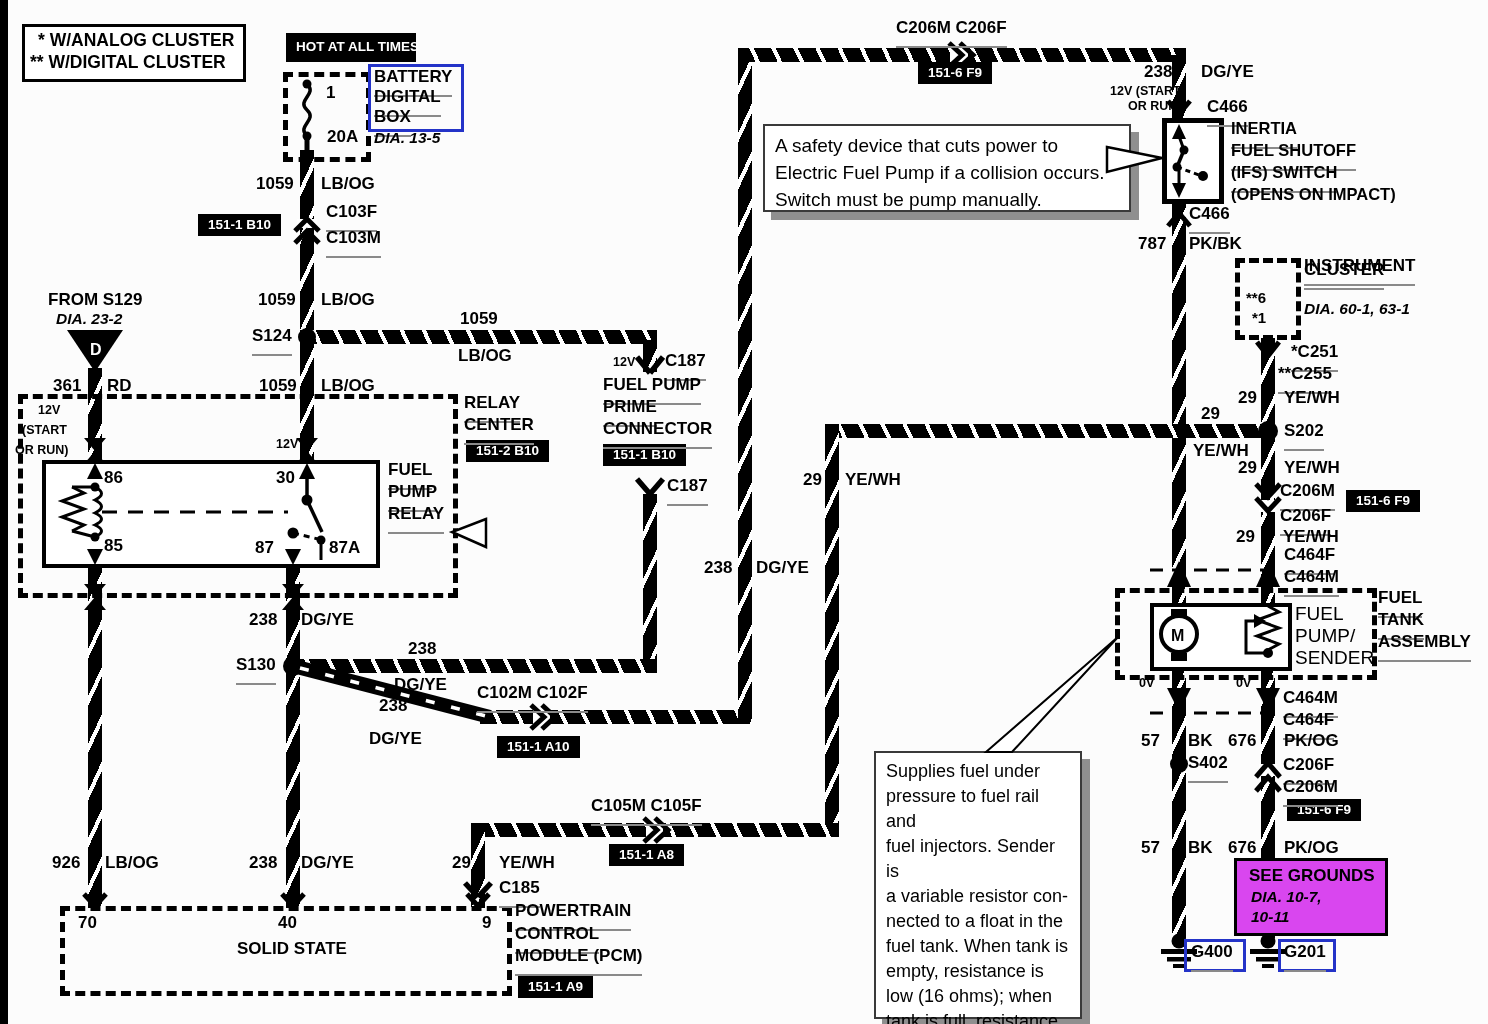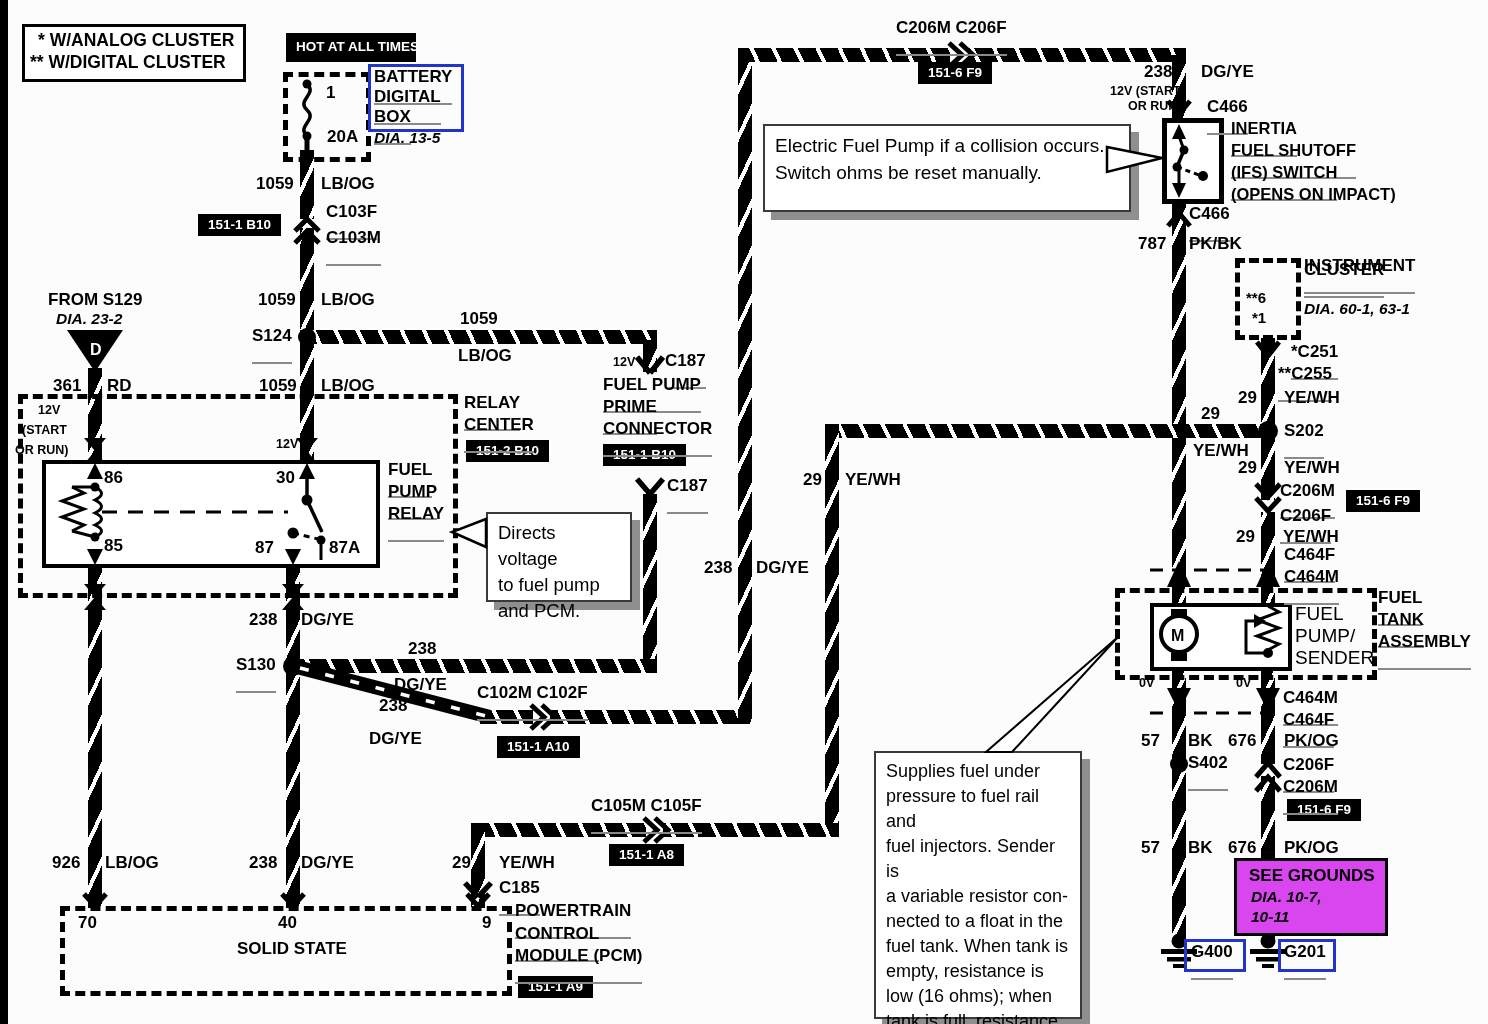--- a/index.html
+++ b/index.html
@@ -3,21 +3,21 @@
 <meta charset="utf-8">
 <style>
   html,body{margin:0;padding:0;background:#e8e8e8;}
   #stage{position:relative;width:1488px;height:1024px;background:#fcfcfc;overflow:hidden;
          font-family:"Liberation Sans",sans-serif;color:#000;}
   .lb{position:absolute;font:bold 17px/1.08 "Liberation Sans",sans-serif;white-space:nowrap;}
   .md{font-size:15px;}
   .sm{font-size:12.5px;}
   .nb{font-weight:normal;font-size:19px;}
   .it{font-style:italic;font-weight:bold;font-size:15.5px;}
-  .u{border-bottom:2.5px solid #8a8a8a;padding-bottom:17px;}
+  .u{border-bottom:2.5px solid #8a8a8a;padding-bottom:9px;}
   .tag{position:absolute;background:#000;color:#fff;font:bold 13.5px/1 "Liberation Sans",sans-serif;
        padding:3.5px 10px 4.5px;white-space:nowrap;}
   .wv{position:absolute;width:14px;background:repeating-linear-gradient(115deg,#000 0 16px,#fff 16px 20px);}
   .wh{position:absolute;height:14px;background:repeating-linear-gradient(65deg,#000 0 16px,#fff 16px 20px);}
   .dbox{position:absolute;border:5px dashed #000;}
   .sbox{position:absolute;border:4px solid #000;}
   .callout{position:absolute;background:#fff;border:2.5px solid #3a3a3a;box-shadow:8px 8px 0 #8f8f8f;
            font:18.5px/26px "Liberation Sans",sans-serif;padding:6px 10px;}
   .blue{position:absolute;border:3px solid #2433c8;background:transparent;}
   .blackedge{position:absolute;left:0;top:0;width:8px;height:1024px;background:#000;}
@@ -72,27 +72,23 @@
   <div style="position:absolute;left:1162px;top:118px;width:52px;height:76px;border:5px solid #000;background:#fff"></div>
   <div class="dbox" style="left:1115px;top:588px;width:252px;height:82px"></div>
   <div style="position:absolute;left:1150px;top:603px;width:134px;height:60px;border:4px solid #000;background:#fff"></div>
   <div style="position:absolute;left:1234px;top:858px;width:148px;height:72px;border:3.5px solid #000;background:#d946ef">
     <div class="lb" style="left:12px;top:6px">SEE GROUNDS</div>
     <div class="lb it" style="left:14px;top:28px">DIA. 10-7,</div>
     <div class="lb it" style="left:14px;top:48px">10-11</div>
   </div>
 
   <div class="callout" style="left:763px;top:124px;width:344px;height:72px;line-height:27px;font-size:19px">
+    <div>A safety device that cuts power to</div>
     <div>Electric Fuel Pump if a collision occurs.</div>
-    <div>Switch ohms be reset manually.</div>
-  </div>
-  <div class="callout" style="left:486px;top:512px;width:122px;height:74px;line-height:26px">
-    <div>Directs voltage</div>
-    <div>to fuel pump</div>
-    <div>and PCM.</div>
+    <div>Switch must be pump manually.</div>
   </div>
   <div class="callout" style="left:874px;top:751px;width:184px;height:252px;line-height:25px;font-size:18px">
     <div>Supplies fuel under</div>
     <div>pressure to fuel rail and</div>
     <div>fuel injectors. Sender is</div>
     <div>a variable resistor con-</div>
     <div>nected to a float in the</div>
     <div>fuel tank. When tank is</div>
     <div>empty, resistance is</div>
     <div>low (16 ohms); when</div>

